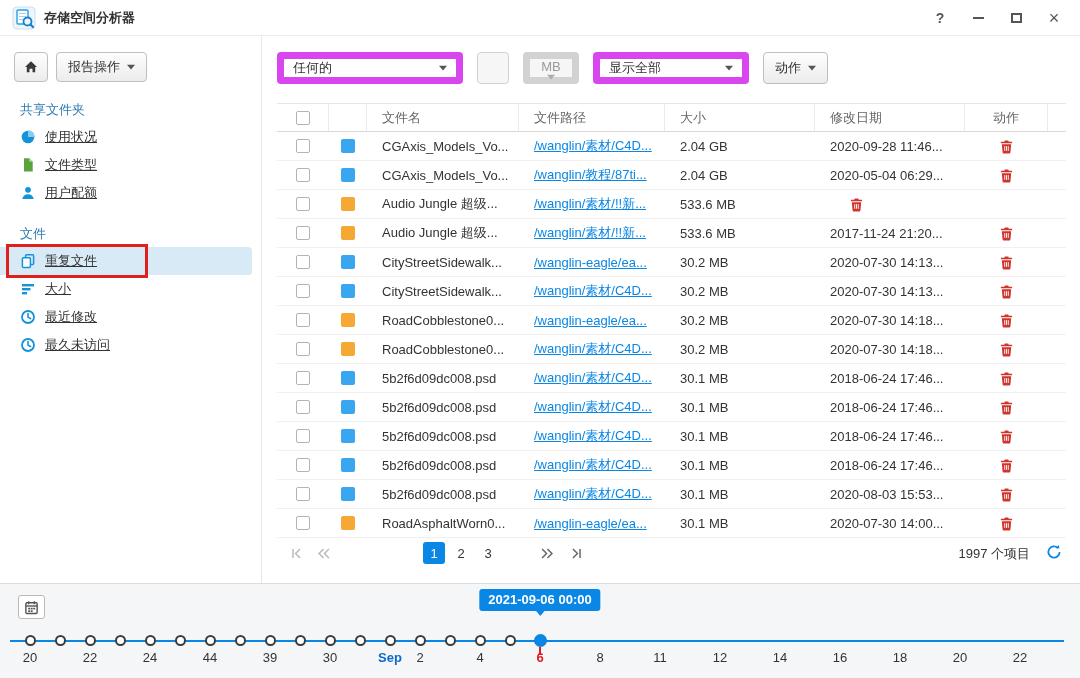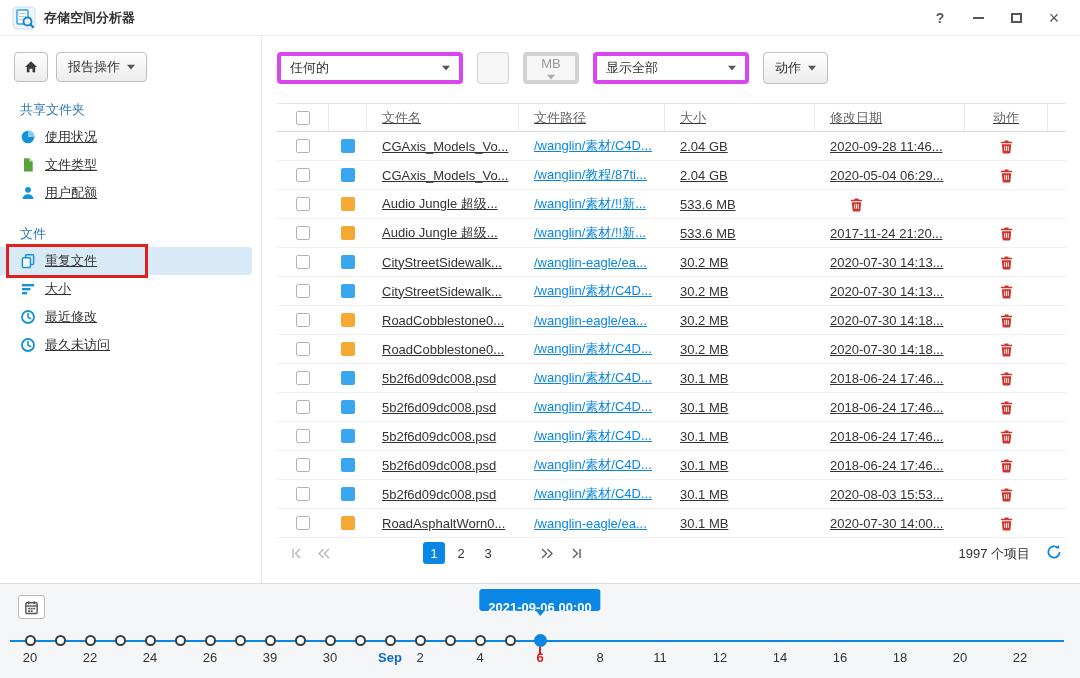--- a/index.html
+++ b/index.html
@@ -38,31 +38,31 @@
     padding-left:20px; cursor:pointer; width:252px;text-decoration:underline; }
   .nav-item.selected { background:#d9eaf7; border-radius:0 4px 4px 0; }
   .nav-icon { display:flex; width:16px; justify-content:center; }
   .nav-label { font-size:13px; color:#333; white-space:nowrap; }
   .annotation-box { position:absolute; left:6px; top:-3px; width:142px; height:34px;
     border:3px solid #e0201d; pointer-events:none; z-index:4; }
 
   
   .main { position:absolute; top:36px; left:263px; width:817px; height:547px; background:#fff; }
   .toolbar { position:absolute; top:16px; left:14px; height:32px; display:flex; gap:14px; align-items:center; }
-  .select-box { height:32px; border:4px solid #d946ef; border-radius:4px; background:#fff;
+  .select-box { height:32px; border:7px solid #d946ef; border-radius:4px; background:#fff;
     display:flex; align-items:center; justify-content:space-between; padding:0 9px; cursor:pointer; }
   .select-box .sel-label { white-space:nowrap; }
   .select-box.disabled { background:#f6f6f6; color:#9a9a9a; border-color:#d2d2d2; cursor:default; }
   .w-type { width:186px; } .w-unit { width:56px;flex-direction:column; } .w-show { width:156px; }
   .size-input { width:32px; height:32px; border:1px solid #d2d2d2; border-radius:4px;
     background:#f6f6f6; padding:0 6px; font-size:13px; color:#666; }
   .action-btn { height:32px; }
 
   
-  .table { position:absolute; top:67px; left:14px; width:789px;text-decoration:underline; }
+  .table { position:absolute; top:67px; left:14px; width:789px; }
   .thead { display:flex; height:29px; border-top:1px solid #e6e6e6; border-bottom:1px solid #d9d9d9;
     align-items:stretch; color:#666; }
   .cell { display:flex; align-items:center; overflow:hidden; white-space:nowrap; }
   .hcell { border-right:1px solid #ebebeb; padding-left:15px; color:#666; }
   .hcell.last { border-right:none; }
   .col-check { width:52px; justify-content:center; padding-left:0; }
   .col-icon { width:38px; justify-content:center; padding-left:0; }
   .col-name { width:152px; }
   .col-path { width:146px; }
   .col-size { width:150px; }
@@ -88,21 +88,21 @@
   .page-btn.current { background:#0a86e4; color:#fff; }
   .items-count { position:absolute; right:36px; top:7px; color:#333; }
   .refresh-btn { position:absolute; right:2px; top:4px; background:none; border:none; cursor:pointer; padding:2px; }
 
   
   .timeline-panel { position:absolute; bottom:0; left:0; width:100%; height:95px;
     background:#f5f6f7; border-top:1px solid #dcdcdc; z-index:3; }
   .calendar-btn { position:absolute; left:18px; top:11px; width:27px; height:24px; background:#fff;
     border:1px solid #b9b9b9; border-radius:3px; display:flex; align-items:center; justify-content:center; cursor:pointer; }
   .tl-tooltip { position:absolute; top:5px; transform:translateX(-50%); background:#0a86e4; color:#fff;
-    font-weight:bold; font-size:13px; height:22px; line-height:22px; padding:8px 9px; border-radius:3px; white-space:nowrap; }
+    font-weight:bold; font-size:13px; height:22px; line-height:22px; padding:0 9px; border-radius:3px; white-space:nowrap; }
   .tl-tooltip::after { content:""; position:absolute; left:50%; bottom:-5px; transform:translateX(-50%);
     border:5px solid transparent; border-top:6px solid #0a86e4; border-bottom:none; }
   .tl-line { position:absolute; left:10px; right:16px; top:56px; height:2px; background:#0a86e4; }
   .tl-dot { position:absolute; top:51px; width:11px; height:11px; border-radius:50%;
     background:#fff; border:2px solid #3c3c3c; cursor:pointer; }
   .tl-dot.sel { top:50px; width:13px; height:13px; background:#0a86e4; border-color:#0a86e4; }
   .tl-label { position:absolute; top:66px; transform:translateX(-50%); font-size:13px; color:#333; }
   .tl-label.month { color:#0a6bcb; font-weight:bold; }
   .tl-label.selected { color:#e01b24; font-weight:bold; }
   .tl-sel-tick { position:absolute; top:63px; width:2px; height:8px; background:#e01b24; }
@@ -722,21 +722,21 @@
       <div class="tl-dot" style="left: 354.5px;"></div>
       <div class="tl-dot" style="left: 384.5px;"></div>
       <div class="tl-dot" style="left: 414.5px;"></div>
       <div class="tl-dot" style="left: 444.5px;"></div>
       <div class="tl-dot" style="left: 474.5px;"></div>
       <div class="tl-dot" style="left: 504.5px;"></div>
       <div class="tl-dot sel" style="left: 533.5px;"></div>
       <div class="tl-label" style="left: 30px;">20</div>
       <div class="tl-label" style="left: 90px;">22</div>
       <div class="tl-label" style="left: 150px;">24</div>
-      <div class="tl-label" style="left: 210px;">26</div>
+      <div class="tl-label" style="left: 210px;">44</div>
       <div class="tl-label" style="left: 270px;">39</div>
       <div class="tl-label" style="left: 330px;">30</div>
       <div class="tl-label month" style="left: 390px;">Sep</div>
       <div class="tl-label" style="left: 420px;">2</div>
       <div class="tl-label" style="left: 480px;">4</div>
       <div class="tl-label selected" style="left: 540px;">6</div>
       <div class="tl-label" style="left: 600px;">8</div>
       <div class="tl-label" style="left: 660px;">11</div>
       <div class="tl-label" style="left: 720px;">12</div>
       <div class="tl-label" style="left: 780px;">14</div>

